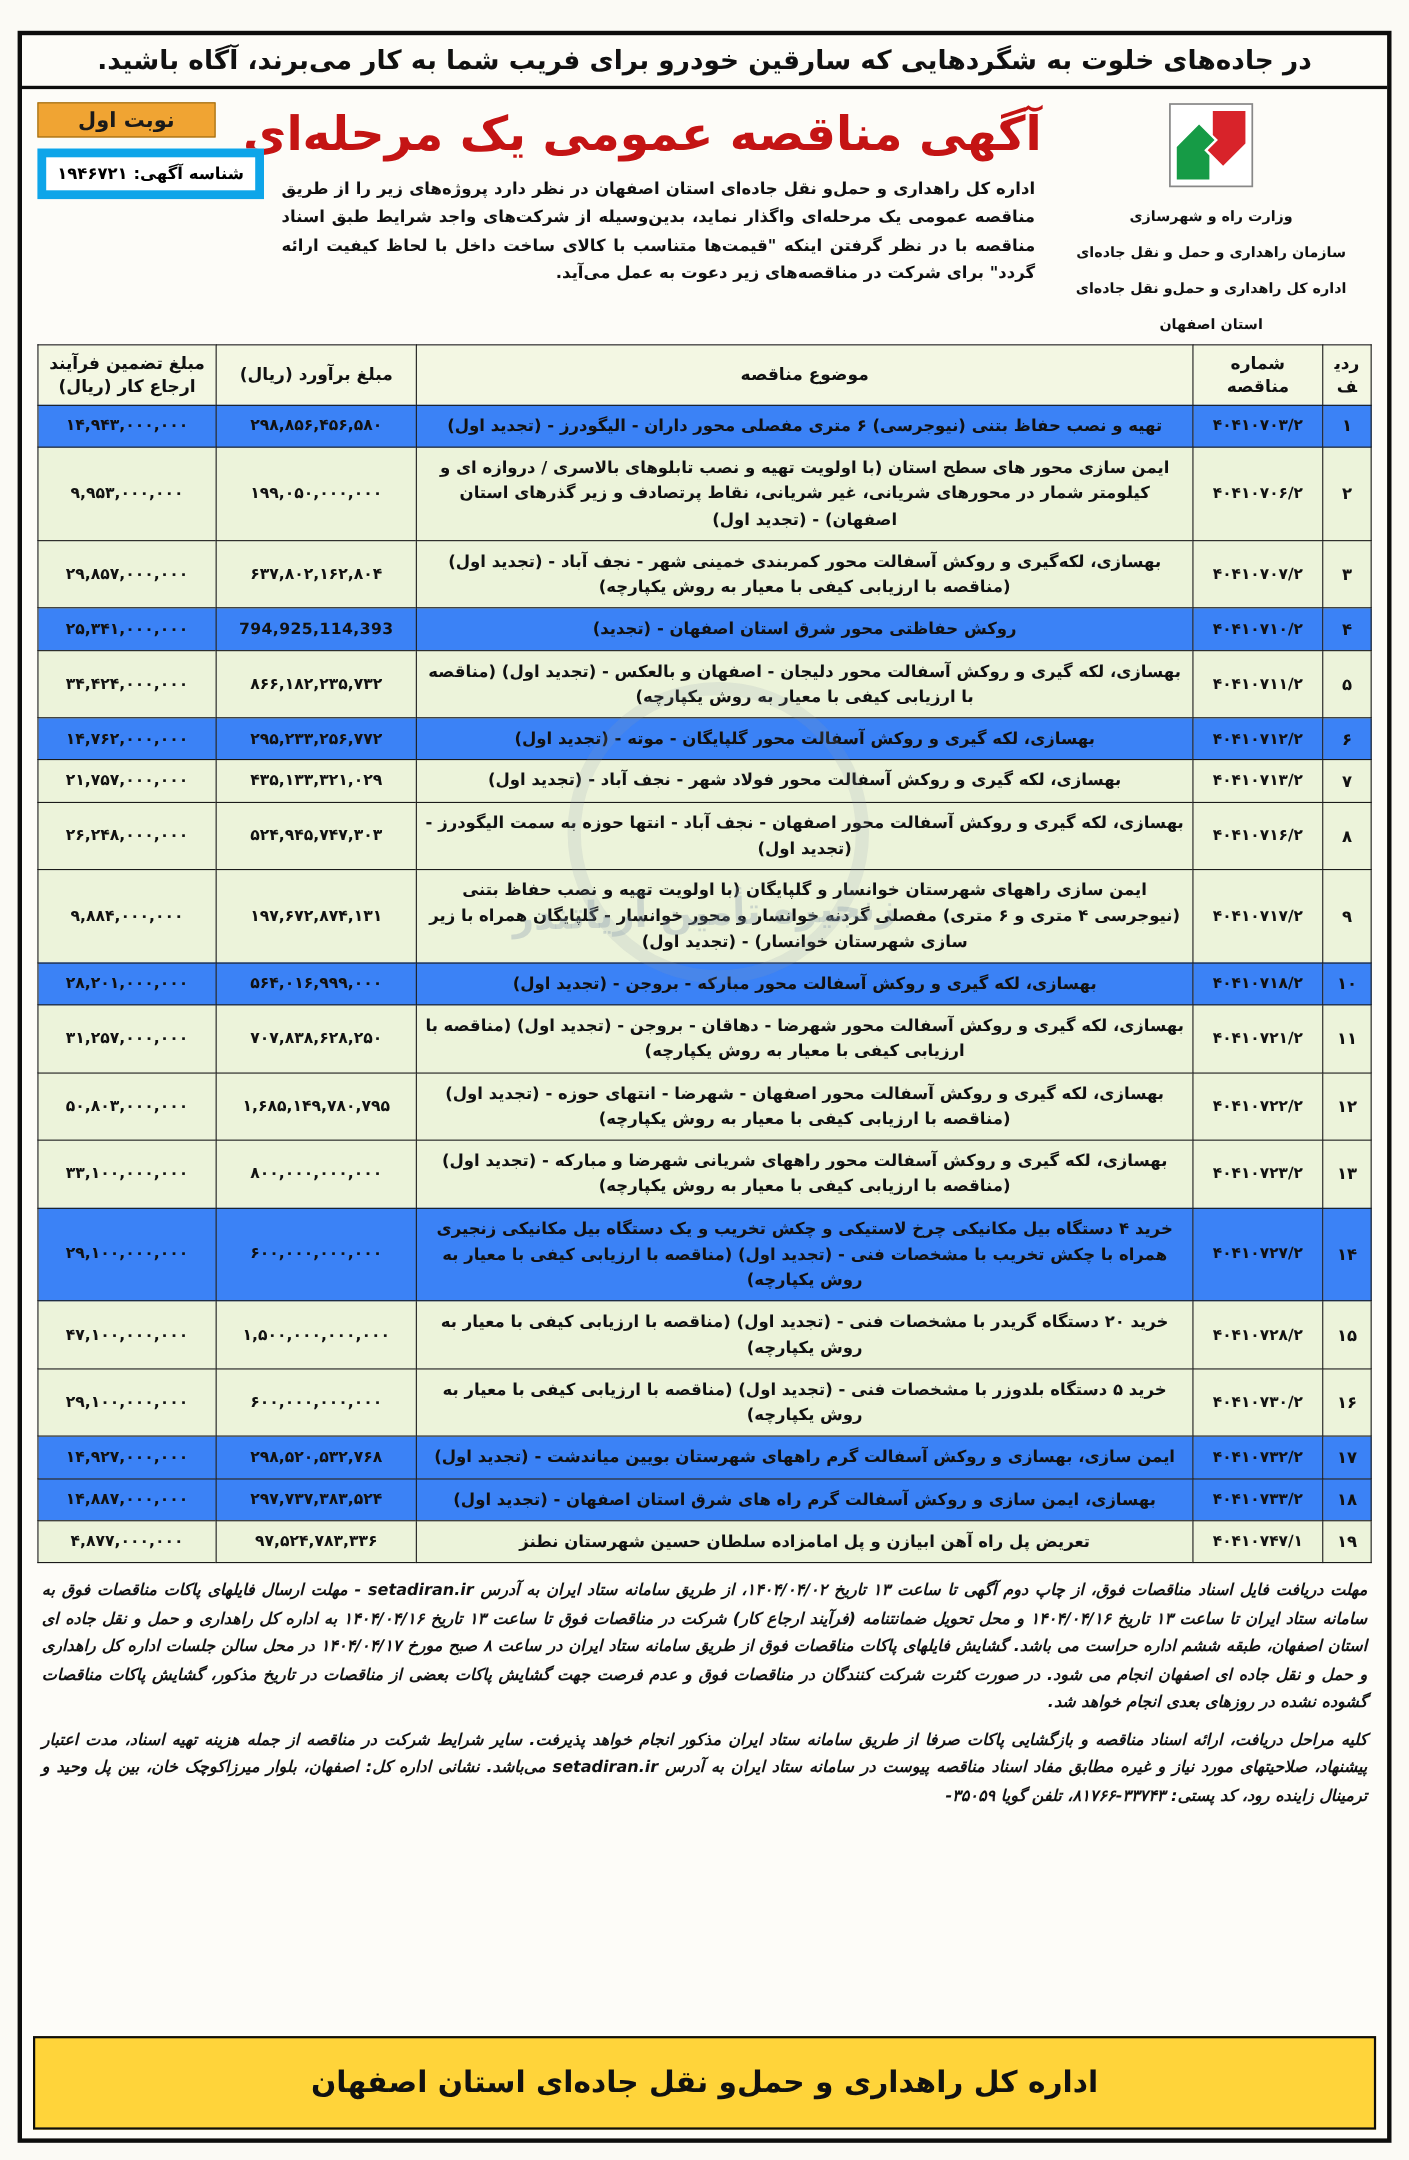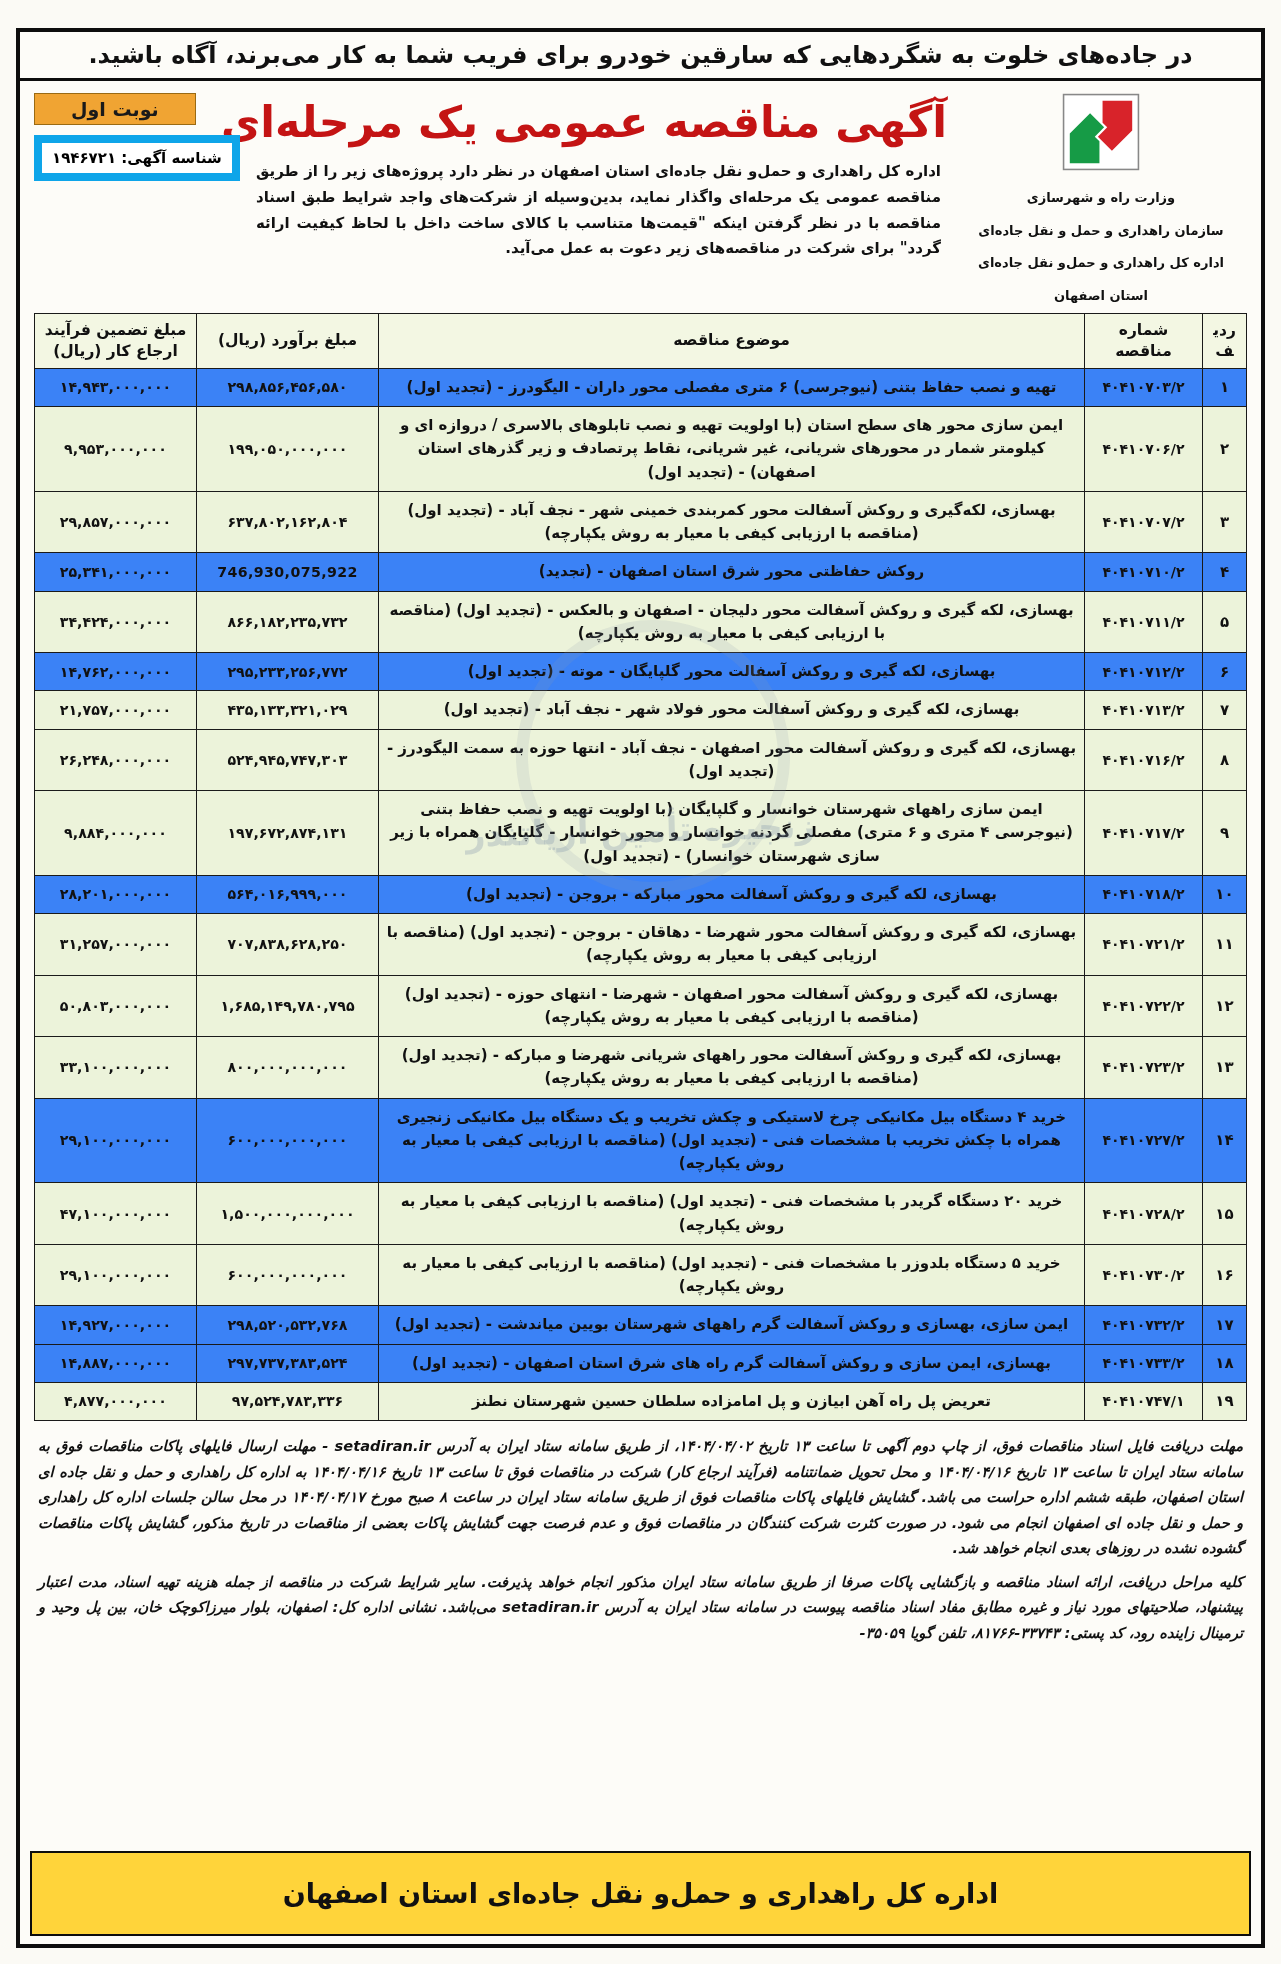--- a/index.html
+++ b/index.html
@@ -245,21 +245,21 @@
         <td class="c-index">۳</td>
         <td class="c-number">۴۰۴۱۰۷۰۷/۲</td>
         <td class="c-subject">بهسازی، لکه‌گیری و روکش آسفالت محور کمربندی خمینی شهر - نجف آباد - (تجدید اول) (مناقصه با ارزیابی کیفی با معیار به روش یکپارچه)</td>
         <td class="c-estimate">۶۳۷,۸۰۲,۱۶۲,۸۰۴</td>
         <td class="c-guarantee">۲۹,۸۵۷,۰۰۰,۰۰۰</td>
       </tr>
           <tr class="tint-pink">
         <td class="c-index">۴</td>
         <td class="c-number">۴۰۴۱۰۷۱۰/۲</td>
         <td class="c-subject">روکش حفاظتی محور شرق استان اصفهان - (تجدید)</td>
-        <td class="c-estimate">746,930,075,922</td>
+        <td class="c-estimate">794,925,114,393</td>
         <td class="c-guarantee">۲۵,۳۴۱,۰۰۰,۰۰۰</td>
       </tr>
           <tr class="tint-green">
         <td class="c-index">۵</td>
         <td class="c-number">۴۰۴۱۰۷۱۱/۲</td>
         <td class="c-subject">بهسازی، لکه گیری و روکش آسفالت محور دلیجان - اصفهان و بالعکس - (تجدید اول) (مناقصه با ارزیابی کیفی با معیار به روش یکپارچه)</td>
         <td class="c-estimate">۸۶۶,۱۸۲,۲۳۵,۷۳۲</td>
         <td class="c-guarantee">۳۴,۴۲۴,۰۰۰,۰۰۰</td>
       </tr>
           <tr class="tint-pink">

